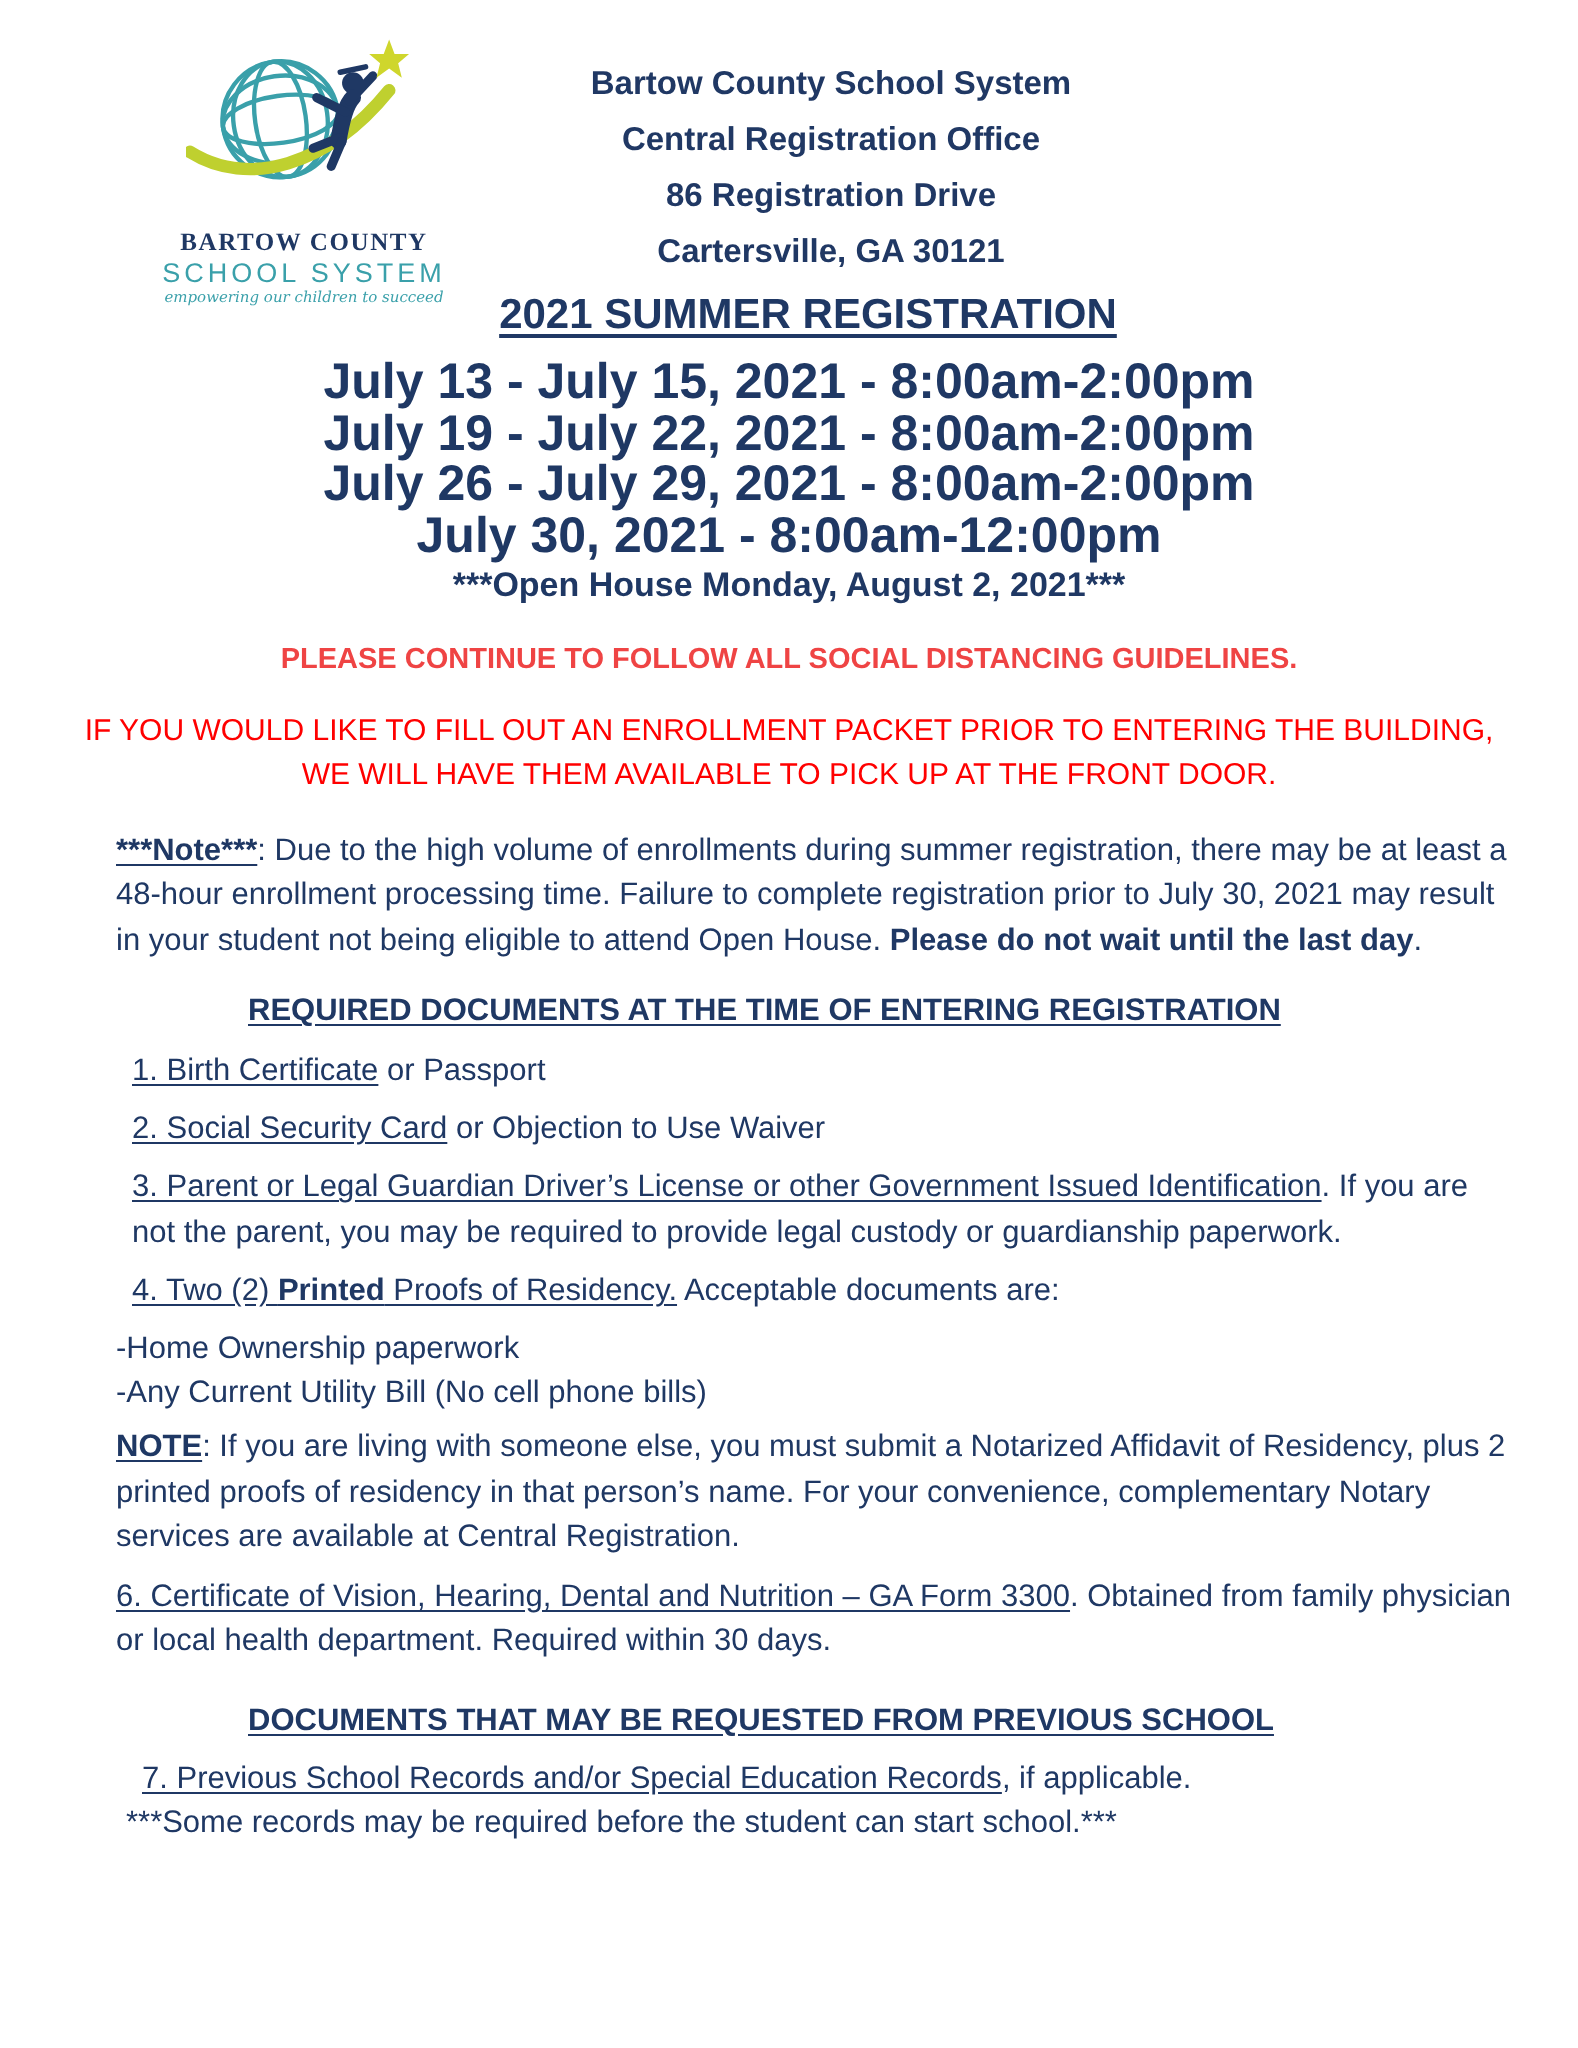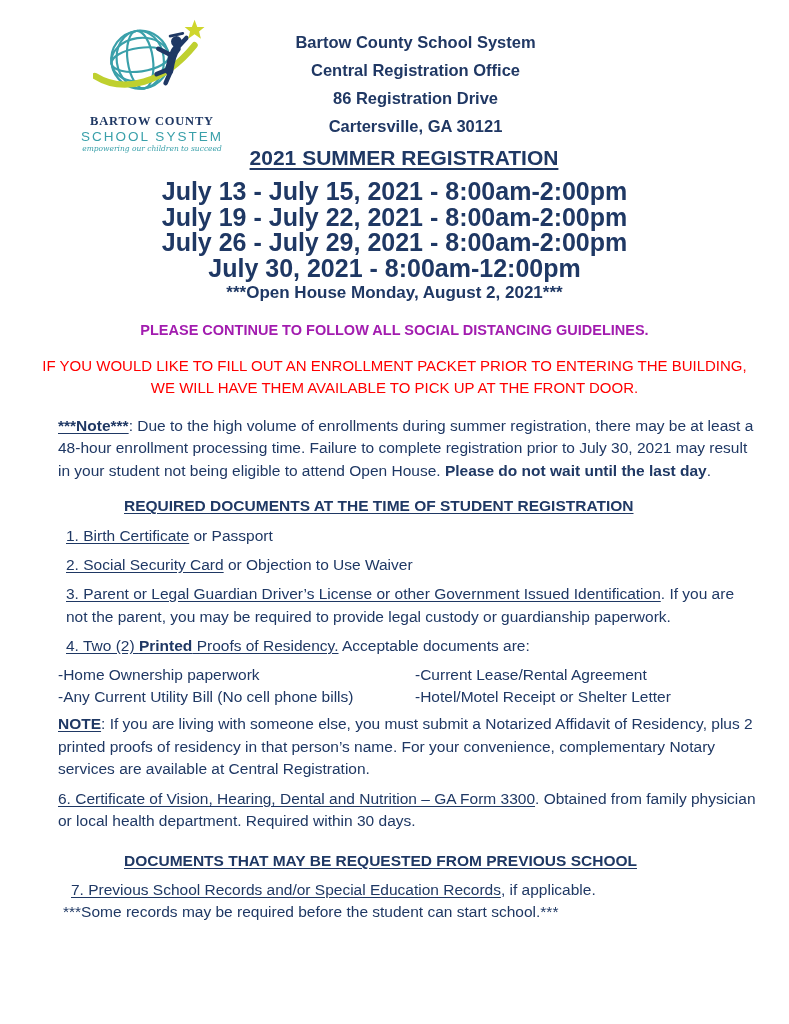--- a/index.html
+++ b/index.html
@@ -19,21 +19,21 @@
   .logo-name1{font-family:"Liberation Serif",serif;font-weight:bold;font-size:12.5px;color:#1f3864;letter-spacing:.8px;line-height:15px;}
   .logo-name2{font-family:"Liberation Sans",sans-serif;font-size:13.5px;color:#3aa0aa;letter-spacing:2px;line-height:15px;}
   .logo-tagline{font-family:"DejaVu Serif",serif;font-style:italic;font-size:7.5px;color:#3aa0aa;line-height:10px;}
   
   .addr{margin-left:42px;text-align:center;font-weight:bold;font-size:16.5px;line-height:28px;color:#203864;}
   .title{margin-top:3px;text-align:center;font-weight:bold;font-size:21px;line-height:30px;
          text-decoration:underline;text-underline-offset:3px;text-decoration-thickness:2px;padding-left:19px;}
   .dates{margin-top:6px;text-align:center;font-weight:bold;font-size:25px;line-height:25.5px;}
   .openhouse{text-align:center;font-weight:bold;font-size:17px;line-height:24px;}
   
-  .red1{margin-top:15px;text-align:center;color:#a21caf;font-weight:bold;font-size:14.5px;line-height:20px;}
+  .red1{margin-top:15px;text-align:center;color:#ef4444;font-weight:bold;font-size:14.5px;line-height:20px;}
   .red2{margin-top:15px;text-align:center;color:#ff0000;font-weight:normal;font-size:15px;line-height:22px;}
   
   .body{margin:16px 30px 0 58px;font-size:15.5px;line-height:22.4px;}
   .para{margin:0;}
   .item{margin:7px 0 0 8px;}
   .u{text-decoration:underline;text-underline-offset:2px;}
   .b{font-weight:bold;}
   .heading{margin-top:13px;padding-left:66px;font-weight:bold;text-decoration:underline;text-underline-offset:2px;}
   .cols{display:flex;margin-top:6px;}
   .col-left{width:357px;}
@@ -99,38 +99,34 @@
   <div class="red1">PLEASE CONTINUE TO FOLLOW ALL SOCIAL DISTANCING GUIDELINES.</div>
   <div class="red2">
     <div>IF YOU WOULD LIKE TO FILL OUT AN ENROLLMENT PACKET PRIOR TO ENTERING THE BUILDING,</div>
     <div>WE WILL HAVE THEM AVAILABLE TO PICK UP AT THE FRONT DOOR.</div>
   </div>
 
   <div class="body">
 
     <p class="para"><span class="u b">***Note***</span><span>: Due to the high volume of enrollments during summer registration, there may be at least a 48-hour enrollment processing time.  Failure to complete registration prior to July 30, 2021 may result in your student not being eligible to attend Open House.  </span><span class="b">Please do not wait until the last day</span><span>.</span></p>
 
-    <div class="heading">REQUIRED DOCUMENTS AT THE TIME OF STUDENT REGISTRATION</div>
+    <div class="heading">REQUIRED DOCUMENTS AT THE TIME OF ENTERING REGISTRATION</div>
 
     <p class="para item"><span class="u">1. Birth Certificate</span><span> or Passport</span></p>
 
     <p class="para item"><span class="u">2. Social Security Card</span><span> or Objection to Use Waiver</span></p>
 
     <p class="para item"><span class="u">3. Parent or Legal Guardian Driver’s License or other Government Issued Identification</span><span>.  If you are not the parent, you may be required to provide legal custody or guardianship paperwork.</span></p>
 
     <p class="para item"><span class="u">4. Two (2) </span><span class="u b">Printed</span><span class="u"> Proofs of Residency.</span><span>  Acceptable documents are:</span></p>
 
     <div class="cols">
       <div class="col-left">
         <div>-Home Ownership paperwork</div>
         <div>-Any Current Utility Bill (No cell phone bills)</div>
-      </div>
-      <div class="col-right">
-        <div>-Current Lease/Rental Agreement</div>
-        <div>-Hotel/Motel Receipt or Shelter Letter</div>
       </div>
     </div>
 
     <p class="para notepara"><span class="u b">NOTE</span><span>:  If you are living with someone else, you must submit a Notarized Affidavit of Residency, plus 2 printed proofs of residency in that person’s name.  For your convenience, complementary Notary services are available at Central Registration.</span></p>
 
 
 
     <p class="para item" style="margin-left:0;"><span class="u">6. Certificate of Vision, Hearing, Dental and Nutrition – GA Form 3300</span><span>.  Obtained from family physician or local health department.  Required within 30 days.</span></p>
 
     <div class="heading sec3">DOCUMENTS THAT MAY BE REQUESTED FROM PREVIOUS SCHOOL</div>

